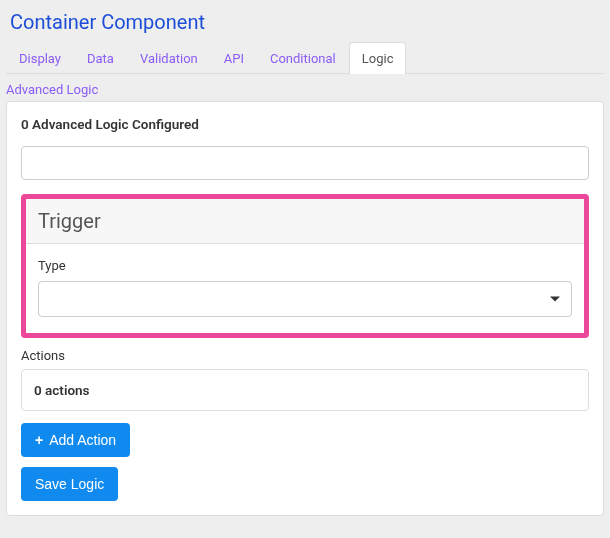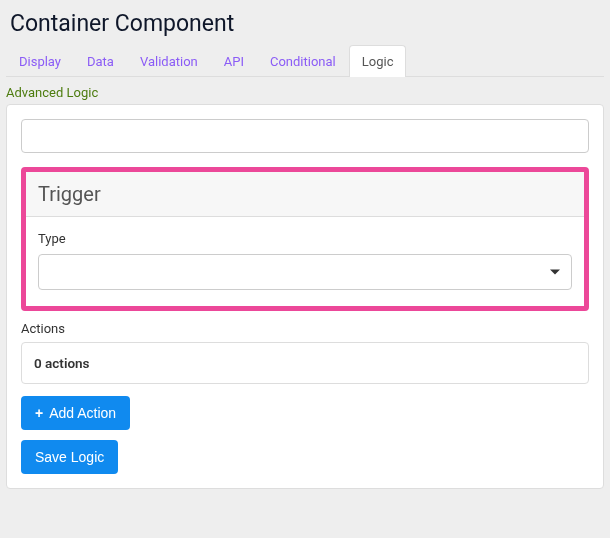--- a/index.html
+++ b/index.html
@@ -9,22 +9,22 @@
     font-size: 14px;
     color: #333;
     width: 610px;
     height: 538px;
     overflow: hidden;
   }
   .wrapper {
     padding: 6px 6px 6px 6px;
   }
   .page-title {
-    font-size: 23px;
-    color: #0f172a;
+    font-size: 20px;
+    color: #1d4ed8;
     font-weight: 400;
     padding: 4px 4px 8px 4px;
   }
   .tabs {
     display: flex;
     border-bottom: 1px solid #ddd;
   }
   .tab {
     padding: 8px 12px;
     font-size: 13px;
@@ -35,21 +35,21 @@
     margin-bottom: -1px;
     border-radius: 4px 4px 0 0;
   }
   .tab.active {
     color: #555;
     background: #fff;
     border-color: #ddd #ddd #fff #ddd;
   }
   .section-label {
     font-size: 13px;
-    color: #4d7c0f;
+    color: #8b5cf6;
     padding: 8px 0 4px 0;
   }
   .panel {
     background: #fff;
     border: 1px solid #ddd;
     border-radius: 4px;
     padding: 14px 14px 14px 14px;
     margin-bottom: 8px;
   }
   .count-header {
@@ -168,20 +168,21 @@
     <div class="tab">Data</div>
     <div class="tab">Validation</div>
     <div class="tab">API</div>
     <div class="tab">Conditional</div>
     <div class="tab active">Logic</div>
   </div>
 
   <div class="section-label">Advanced Logic</div>
 
   <div class="panel">
+    <div class="count-header">0 Advanced Logic Configured</div>
 
     <input class="text-input" type="text" value="" style="">
 
     <div class="inner-card">
       <div class="inner-card-header">Trigger</div>
       <div class="inner-card-body">
         <div class="sub-label">Type</div>
         <div class="select-wrap">
           <select class="select">
             <option></option>

